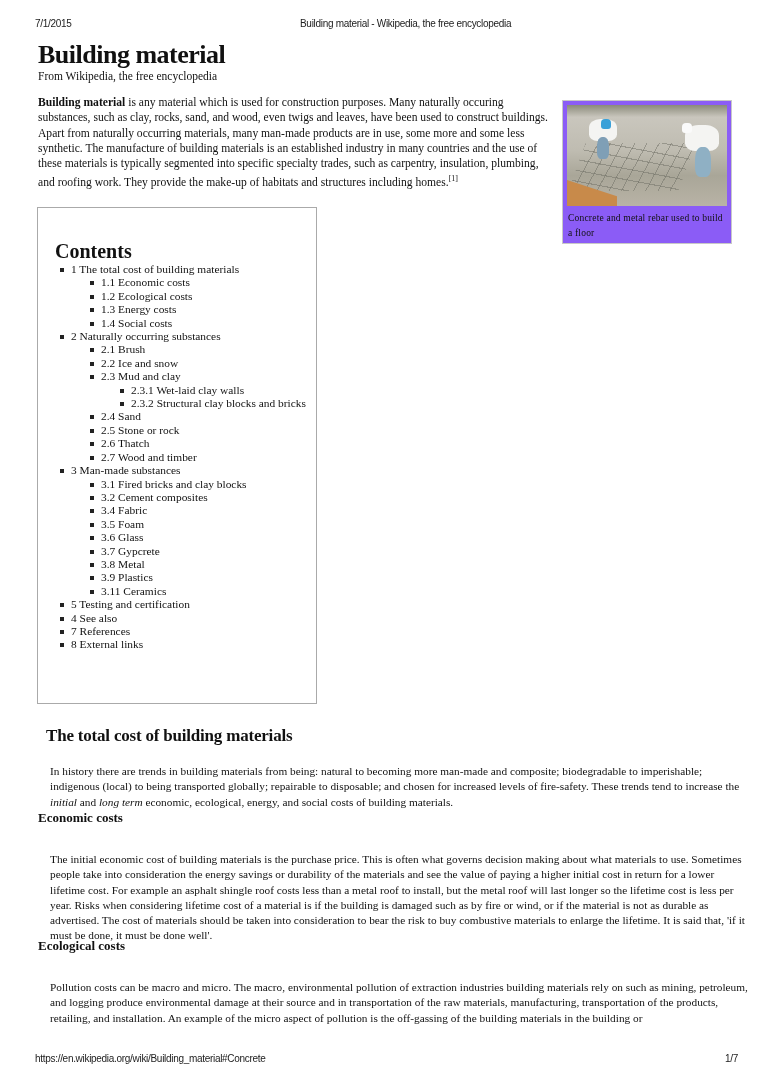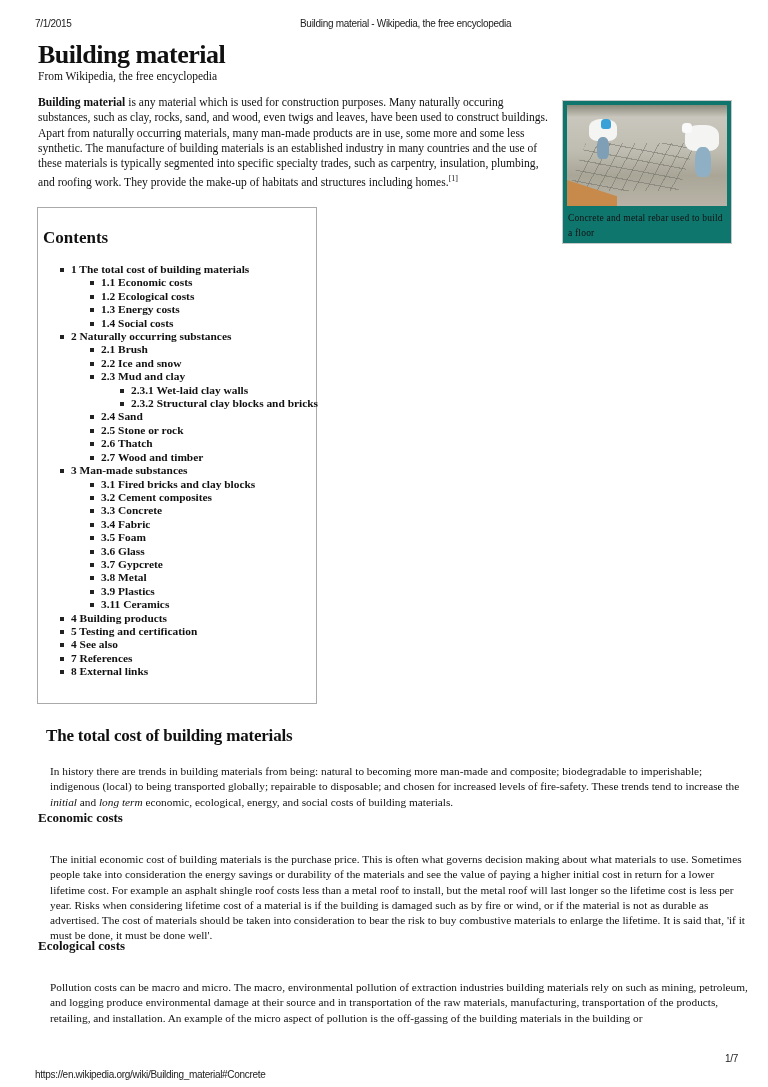--- a/index.html
+++ b/index.html
@@ -6,39 +6,39 @@
     body {
       width: 768px; height: 1087px; position: relative; overflow: hidden;
       font-family: "Liberation Serif", serif; color: #111;
     }
     .hdr, .ftr {
       position: absolute; font-family: "Liberation Sans", sans-serif;
       font-size: 10px; color: #222; letter-spacing: -0.3px;
     }
     .hdr-date { left: 35px; top: 18px; }
     .hdr-title { left: 300px; top: 18px; }
-    .ftr-url { left: 35px; top: 1053px; margin-top: 16px; }
+    .ftr-url { left: 35px; top: 1053px; }
     .ftr-page { left: 725px; top: 1053px; }
 
     .title {
       position: absolute; left: 38px; top: 40px; margin: 0;
       font-size: 26px; font-weight: bold; letter-spacing: -0.5px;
     }
     .subtitle { position: absolute; left: 38px; top: 70px; font-size: 11.5px; }
 
     .intro {
       position: absolute; left: 38px; top: 95px; width: 510px;
       font-size: 11.6px; line-height: 15.3px; margin: 0;
     }
     .intro b { font-weight: bold; }
     .intro sup { font-size: 8px; }
 
     .thumb {
       position: absolute; left: 562px; top: 100px; width: 168px; height: 142px;
-      border: 1px solid #c8c8c8; background: #0f766e;
+      border: 1px solid #c8c8c8; background: #8b5cf6;
     }
     .thumb-img {
       position: absolute; left: 4px; top: 4px; width: 160px; height: 101px;
       background: linear-gradient(180deg, #8a8a7a 0%, #c9c6bd 12%, #bfbcb1 45%, #a9a698 70%, #b8b3a6 100%);
       overflow: hidden;
     }
     .thumb-img .grid {
       position: absolute; left: 10px; top: 38px; width: 110px; height: 48px;
       background:
         repeating-linear-gradient(100deg, rgba(110,110,100,0.5) 0 1px, transparent 1px 12px),
@@ -59,26 +59,26 @@
     .thumb-caption {
       position: absolute; left: 5px; top: 110px; width: 160px;
       font-size: 9.5px; line-height: 15px; letter-spacing: 0.2px;
     }
 
     .toc {
       position: absolute; left: 37px; top: 207px; width: 280px; height: 497px;
       border: 1px solid #aaa; background: #fff; box-sizing: border-box;
     }
     .toc-title {
-      position: absolute; left: 5px; top: 20px; margin: 0;
-      font-size: 17px; font-weight: bold;
+      position: absolute; left: 5px; top: 20px; margin: 12px;
+      font-size: 20px; font-weight: bold;
     }
     .toc-list {
       position: absolute; left: 0; top: 55px; margin: 0; padding: 0; list-style: none;
-      font-size: 11.4px; line-height: 13.4px; font-weight: bold;
+      font-size: 11.4px; line-height: 13.4px;
     }
     .toc-item { position: relative; white-space: nowrap; }
     .toc-item::before {
       content: ""; position: absolute; width: 4px; height: 4px; background: #222;
       top: 5px;
     }
     .lvl1 { padding-left: 33px; }
     .lvl1::before { left: 22px; }
     .lvl2 { padding-left: 63px; }
     .lvl2::before { left: 52px; }
@@ -138,29 +138,27 @@
       <li class="toc-item lvl2">2.3 Mud and clay</li>
       <li class="toc-item lvl3">2.3.1 Wet-laid clay walls</li>
       <li class="toc-item lvl3">2.3.2 Structural clay blocks and bricks</li>
       <li class="toc-item lvl2">2.4 Sand</li>
       <li class="toc-item lvl2">2.5 Stone or rock</li>
       <li class="toc-item lvl2">2.6 Thatch</li>
       <li class="toc-item lvl2">2.7 Wood and timber</li>
       <li class="toc-item lvl1">3 Man-made substances</li>
       <li class="toc-item lvl2">3.1 Fired bricks and clay blocks</li>
       <li class="toc-item lvl2">3.2 Cement composites</li>
-      <li class="toc-item lvl2">3.3 Concrete</li>
       <li class="toc-item lvl2">3.4 Fabric</li>
       <li class="toc-item lvl2">3.5 Foam</li>
       <li class="toc-item lvl2">3.6 Glass</li>
       <li class="toc-item lvl2">3.7 Gypcrete</li>
       <li class="toc-item lvl2">3.8 Metal</li>
       <li class="toc-item lvl2">3.9 Plastics</li>
       <li class="toc-item lvl2">3.11 Ceramics</li>
-      <li class="toc-item lvl1">4 Building products</li>
       <li class="toc-item lvl1">5 Testing and certification</li>
       <li class="toc-item lvl1">4 See also</li>
       <li class="toc-item lvl1">7 References</li>
       <li class="toc-item lvl1">8 External links</li>
     </ul>
 </div>
 
 <h2 class="h2" style="top:718px;">The total cost of building materials</h2>
 <p class="para" style="top:752px;"><span>In history there are trends in building materials from being: natural to becoming more man-made and composite; biodegradable to imperishable; indigenous (local) to being transported globally; repairable to disposable; and chosen for increased levels of fire-safety. These trends tend to increase the </span><i>initial</i><span> and </span><i>long term</i><span> economic, ecological, energy, and social costs of building materials.</span></p>
 

